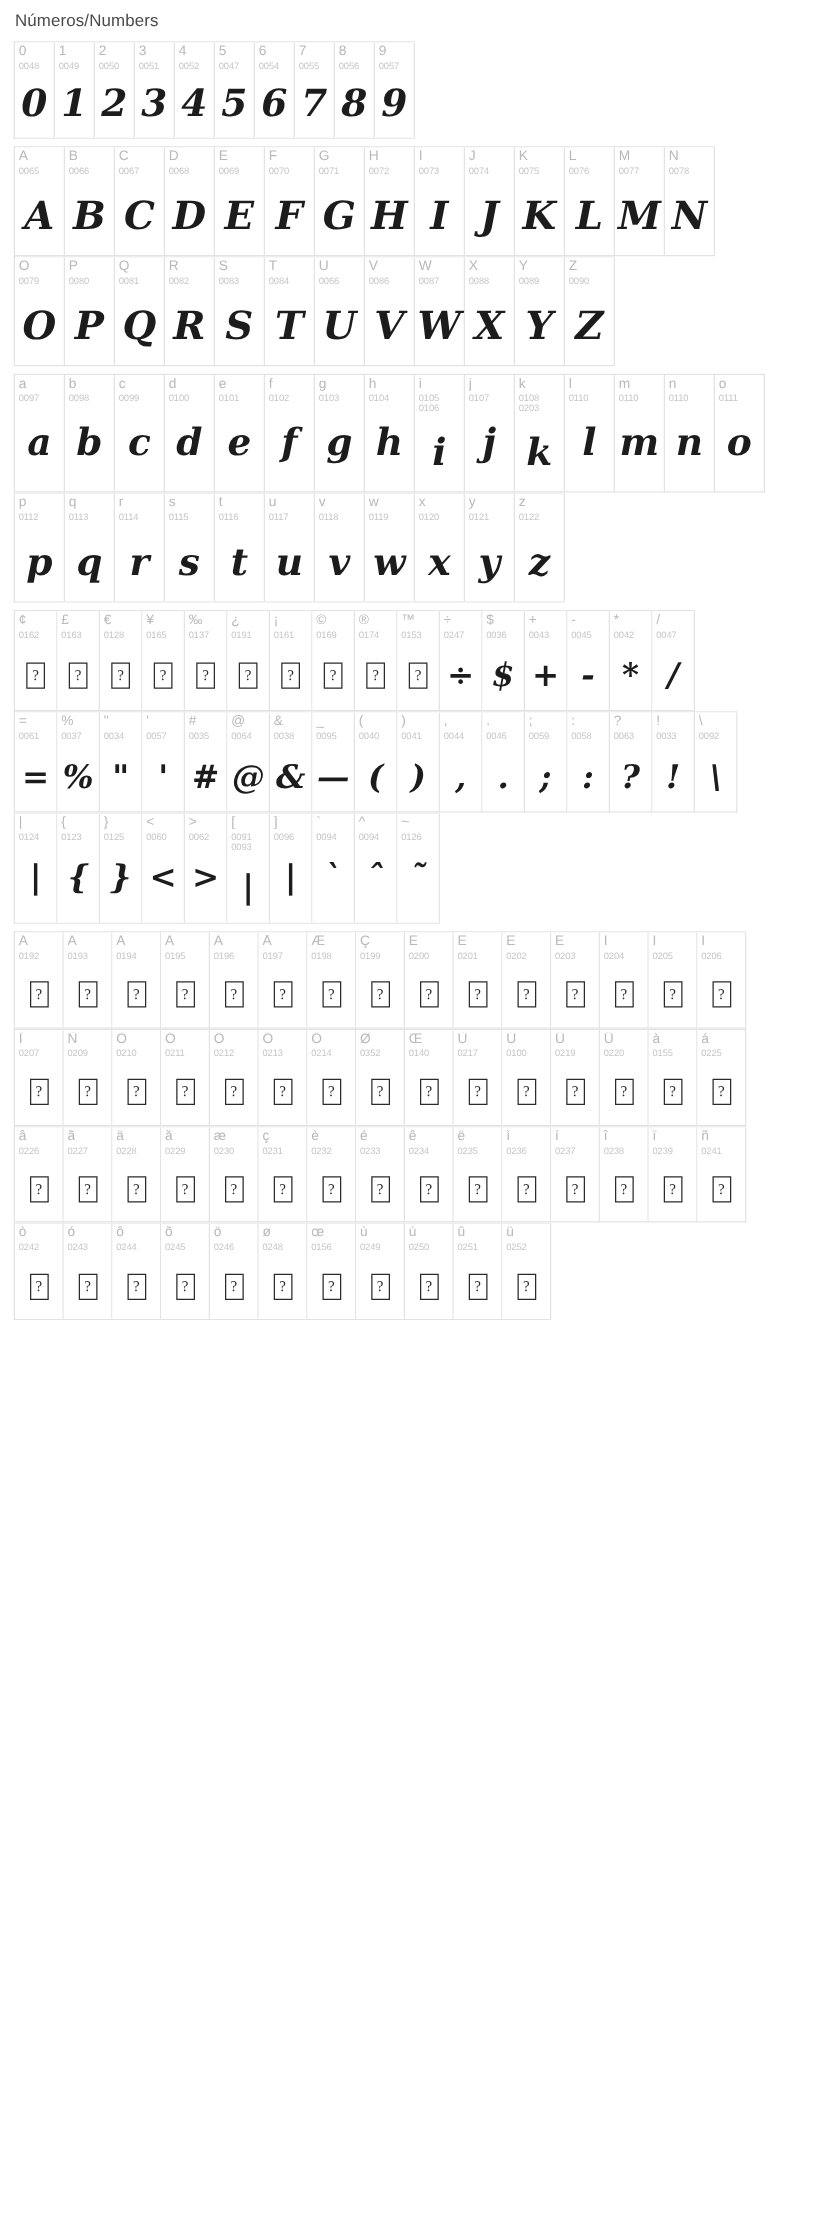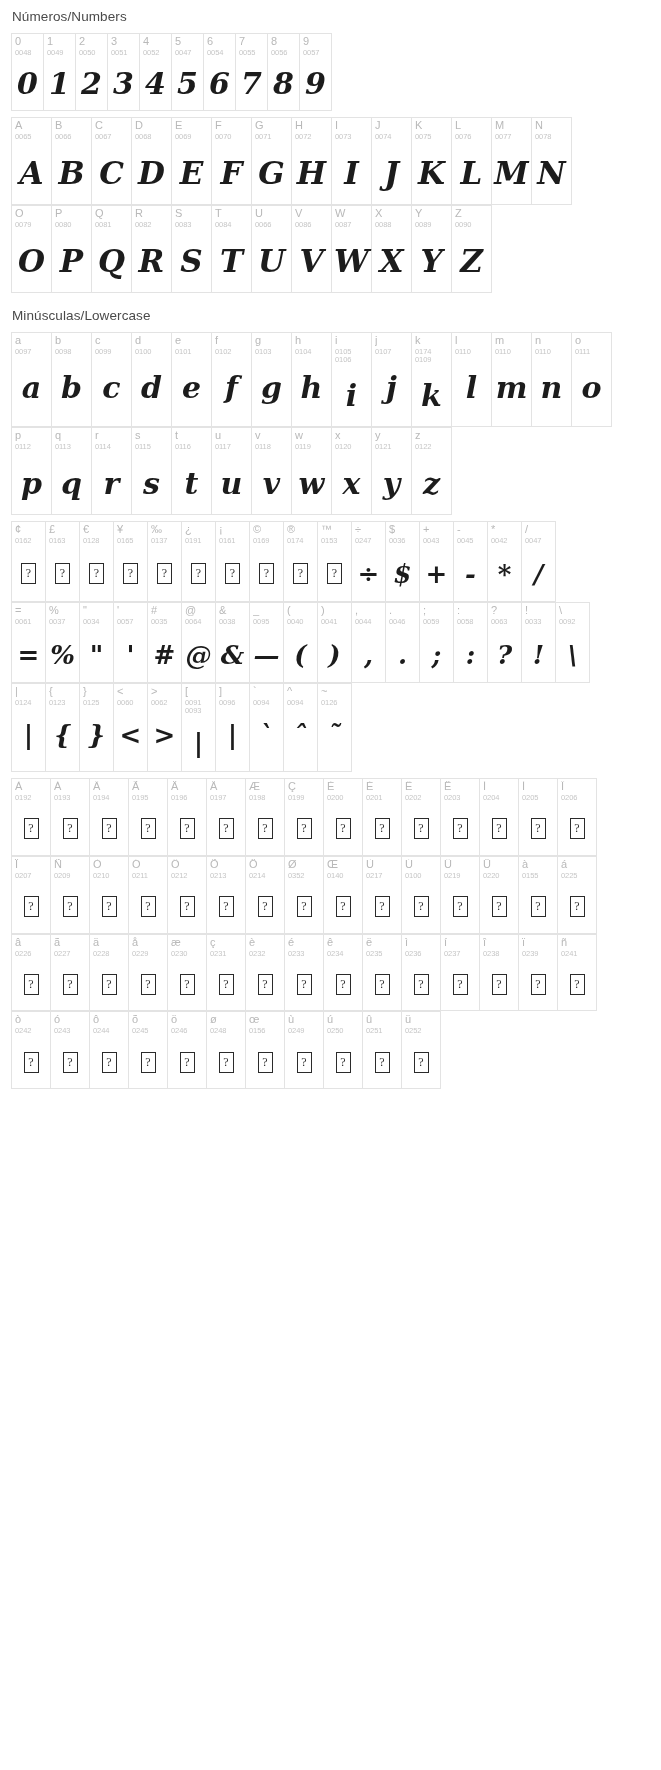--- a/index.html
+++ b/index.html
@@ -449,21 +449,20 @@
                 <span class="cell-code">0090</span>
               </div>
               <div class="cell-body">
                 <span class="handwrite">Z</span>
               </div>
             </div>
           </div>
         </div>
       </div>
       <div class="section sz-low">
-        <div class="section-title">Minúsculas/Lowercase</div>
         <div class="glyph-rows">
           <div class="glyph-row">
             <div class="glyph-cell">
               <div class="cell-head">
                 <span class="cell-char">a</span>
                 <span class="cell-code">0097</span>
               </div>
               <div class="cell-body">
                 <span class="handwrite">a</span>
               </div>
@@ -545,21 +544,21 @@
                 <span class="cell-char">j</span>
                 <span class="cell-code">0107</span>
               </div>
               <div class="cell-body">
                 <span class="handwrite">j</span>
               </div>
             </div>
             <div class="glyph-cell">
               <div class="cell-head">
                 <span class="cell-char">k</span>
-                <span class="cell-code">0174 0109</span>
+                <span class="cell-code">0108 0203</span>
               </div>
               <div class="cell-body">
                 <span class="handwrite">k</span>
               </div>
             </div>
             <div class="glyph-cell">
               <div class="cell-head">
                 <span class="cell-char">l</span>
                 <span class="cell-code">0110</span>
               </div>

